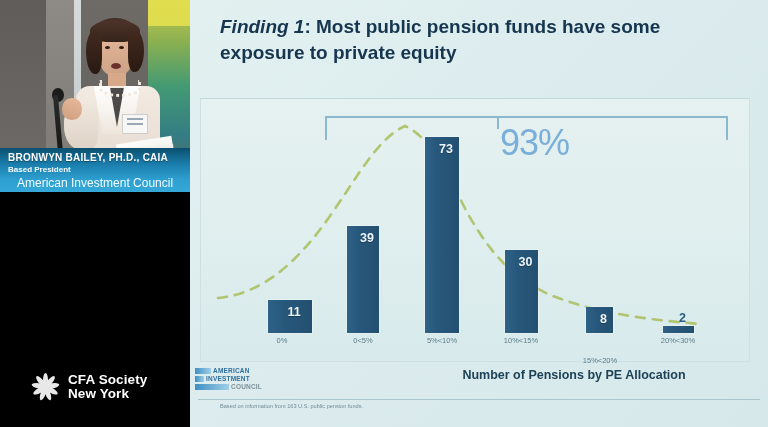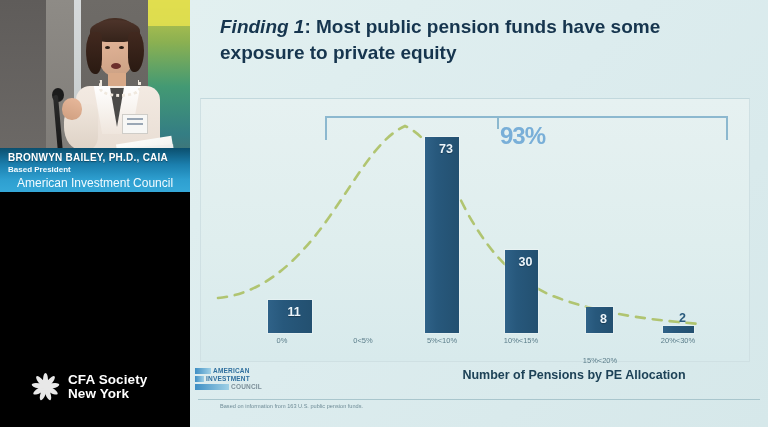--- a/index.html
+++ b/index.html
@@ -86,21 +86,21 @@
 
   #chart-panel{position:absolute;left:0;top:0;width:548px;height:262px;
       background:linear-gradient(180deg,#e6f1f1 0%,#dfeeee 55%,#d8eaec 100%);
       border:1px solid #cfe0e3;border-top-color:#c2d8dd;}
 
   #bracket{position:absolute;left:125px;top:18px;width:403px;height:24px;}
   #bracket .hbar{position:absolute;left:0;top:0;width:403px;height:2px;background:#8cb8cf;}
   #bracket .l{position:absolute;left:0;top:0;width:2px;height:24px;background:#8cb8cf;}
   #bracket .r{position:absolute;right:0;top:0;width:2px;height:24px;background:#8cb8cf;}
   #bracket .mid{position:absolute;left:172px;top:0;width:2px;height:13px;background:#8cb8cf;}
-  #pct-callout{position:absolute;left:300px;top:24px;font-size:24px;font-weight:bold;color:#79afd8;
+  #pct-callout{position:absolute;left:300px;top:24px;font-size:36px;font-weight:normal;color:#79afd8;
       letter-spacing:-1px;}
 
   svg#trend{position:absolute;left:0;top:0;width:548px;height:262px;overflow:visible;}
 
   #bars{position:absolute;left:0;top:0;width:548px;height:262px;}
   .bar{position:absolute;background:linear-gradient(90deg,#2f6288 0%,#27587c 35%,#235070 100%);
        box-shadow:0 0 0 1px rgba(255,255,255,.28);}
   .bar .val{position:absolute;left:0;right:4px;top:5px;text-align:center;color:#ecf5fb;
        font-size:12.5px;font-weight:bold;text-shadow:0 1px 1px rgba(0,0,0,.3);padding-left:12px;}
   .bar.flat .val{top:-15px;color:#2b5b7e;text-shadow:none;}
@@ -209,20 +209,23 @@
                  C 292 158 312 178 348 196 C 392 214 440 221 500 226" fill="none" stroke="#a8bd5a" stroke-width="2.6" stroke-dasharray="9 8" stroke-linecap="round" opacity="0.85"></path>
       </svg>
 
       <div id="bars">
 
         <div class="bar" style="left:68px;top:202px;width:44px;height:33px;">
           <span class="val">11</span>
         </div>
         <div class="tick" style="left:56px;width:52px;">0%</div>
 
+        <div class="bar" style="left:147px;top:128px;width:32px;height:107px;">
+          <span class="val">39</span>
+        </div>
         <div class="tick" style="left:137px;width:52px;">0&lt;5%</div>
 
         <div class="bar" style="left:225px;top:39px;width:34px;height:196px;">
           <span class="val">73</span>
         </div>
         <div class="tick" style="left:216px;width:52px;">5%&lt;10%</div>
 
         <div class="bar" style="left:305px;top:152px;width:33px;height:83px;">
           <span class="val">30</span>
         </div>

